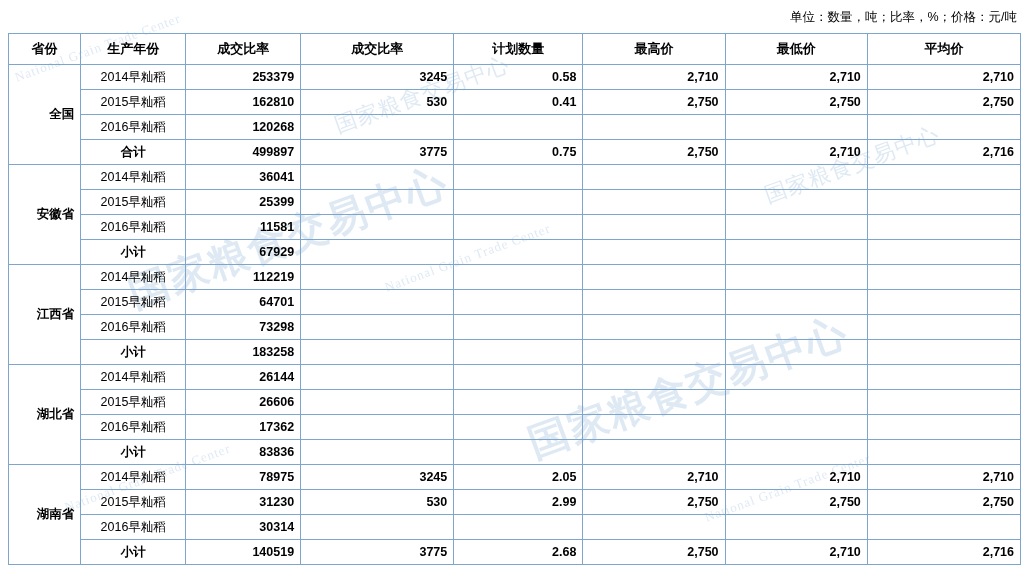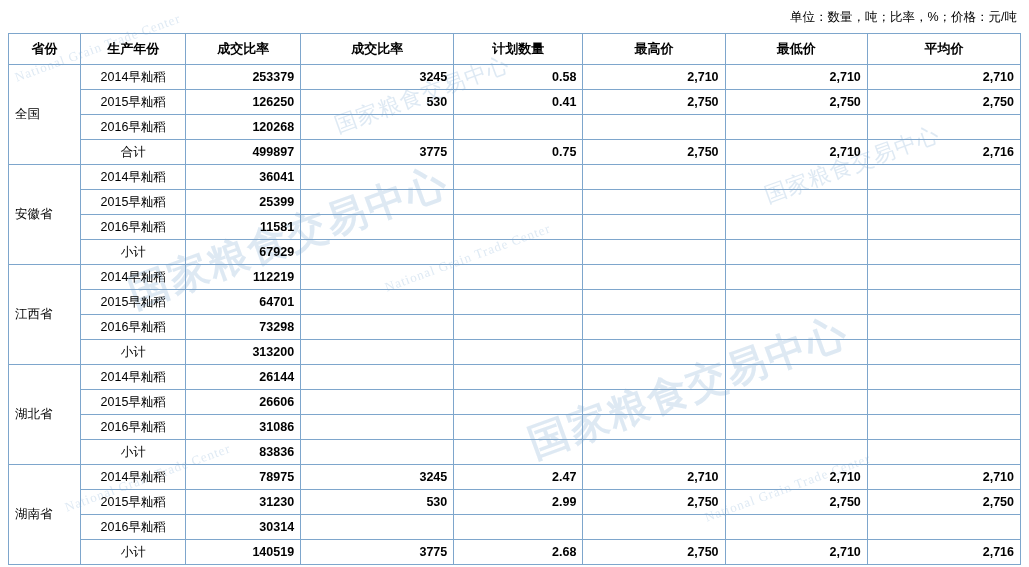--- a/index.html
+++ b/index.html
@@ -74,31 +74,31 @@
     color: #000;
     background: transparent;
   }
   table.report thead th {
     text-align: center;
     font-weight: bold;
     height: 30px;
     font-size: 13px;
   }
   td.prov {
-    text-align: left;
-    font-weight: normal;
+    text-align: right;
+    font-weight: bold;
     font-size: 13px;
   }
   td.year {
     text-align: center;
     font-size: 12.5px;
     font-weight: normal;
   }
   td.year.total {
-    font-weight: normal;
+    font-weight: bold;
   }
   td.num {
     text-align: right;
     font-family: "Liberation Sans", sans-serif;
     font-size: 12.5px;
     font-weight: bold;
     padding-right: 8px;
   }
   .col-prov   { width: 66px; }
   .col-year   { width: 96px; }
@@ -156,21 +156,21 @@
           <td class="year">2014早籼稻</td>
           <td class="num">253379</td>
           <td class="num">3245</td>
           <td class="num">0.58</td>
           <td class="num">2,710</td>
           <td class="num">2,710</td>
           <td class="num">2,710</td>
         </tr>
         <tr>
           <td class="year">2015早籼稻</td>
-          <td class="num">126250</td>
+          <td class="num">162810</td>
           <td class="num">530</td>
           <td class="num">0.41</td>
           <td class="num">2,750</td>
           <td class="num">2,750</td>
           <td class="num">2,750</td>
         </tr>
         <tr>
           <td class="year">2016早籼稻</td>
           <td class="num">120268</td>
           <td class="num"></td>
@@ -248,21 +248,21 @@
           <td class="year">2016早籼稻</td>
           <td class="num">73298</td>
           <td class="num"></td>
           <td class="num"></td>
           <td class="num"></td>
           <td class="num"></td>
           <td class="num"></td>
         </tr>
         <tr>
           <td class="year total">小计</td>
-          <td class="num">313200</td>
+          <td class="num">183258</td>
           <td class="num"></td>
           <td class="num"></td>
           <td class="num"></td>
           <td class="num"></td>
           <td class="num"></td>
         </tr>
         <tr>
           <td class="prov" rowspan="4">湖北省</td>
           <td class="year">2014早籼稻</td>
           <td class="num">26144</td>
@@ -276,42 +276,42 @@
           <td class="year">2015早籼稻</td>
           <td class="num">26606</td>
           <td class="num"></td>
           <td class="num"></td>
           <td class="num"></td>
           <td class="num"></td>
           <td class="num"></td>
         </tr>
         <tr>
           <td class="year">2016早籼稻</td>
-          <td class="num">31086</td>
+          <td class="num">17362</td>
           <td class="num"></td>
           <td class="num"></td>
           <td class="num"></td>
           <td class="num"></td>
           <td class="num"></td>
         </tr>
         <tr>
           <td class="year total">小计</td>
           <td class="num">83836</td>
           <td class="num"></td>
           <td class="num"></td>
           <td class="num"></td>
           <td class="num"></td>
           <td class="num"></td>
         </tr>
         <tr>
           <td class="prov" rowspan="4">湖南省</td>
           <td class="year">2014早籼稻</td>
           <td class="num">78975</td>
           <td class="num">3245</td>
-          <td class="num">2.47</td>
+          <td class="num">2.05</td>
           <td class="num">2,710</td>
           <td class="num">2,710</td>
           <td class="num">2,710</td>
         </tr>
         <tr>
           <td class="year">2015早籼稻</td>
           <td class="num">31230</td>
           <td class="num">530</td>
           <td class="num">2.99</td>
           <td class="num">2,750</td>

